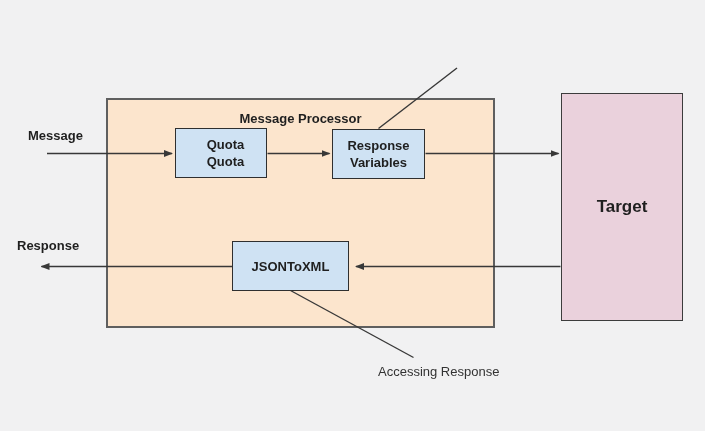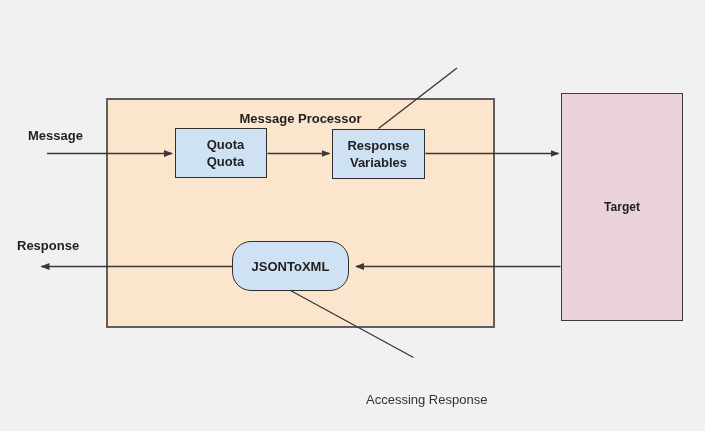--- a/index.html
+++ b/index.html
@@ -58,21 +58,21 @@
     top: 93px;
     width: 122px;
     height: 228px;
     background: var(--c-target-fill, #ead1dc);
     border: 1.5px solid var(--c-target-border, #3c3c3c);
     box-sizing: border-box;
     z-index: 2;
     display: flex;
     align-items: center;
     justify-content: center;
-    font-size: 12px;
+    font-size: 17px;
     font-weight: bold;
     color: var(--c-text, #1f1f1f);
   }
   .node {
     position: absolute;
     background: var(--c-node-fill, #cfe2f3);
     border: 1.5px solid var(--c-node-border, #2f2f2f);
     box-sizing: border-box;
     z-index: 4;
     display: flex;
@@ -80,39 +80,39 @@
     align-items: center;
     justify-content: center;
     font-size: 13px;
     font-weight: bold;
     line-height: 17px;
     color: var(--c-text, #1f1f1f);
     text-align: center;
   }
   .node-quota    { left: 175px; top: 128px; width: 92px;  height: 50px; padding-left: 9px; }
   .node-extract  { left: 332px; top: 129px; width: 93px;  height: 50px; }
-  .node-jsonxml  { left: 232px; top: 241px; width: 117px; height: 50px; border-radius: 19px; }
+  .node-jsonxml  { left: 232px; top: 241px; width: 117px; height: 50px; }
   .flow-label {
     position: absolute;
     font-size: 13px;
     font-weight: bold;
     color: var(--c-text, #1f1f1f);
     z-index: 5;
   }
   .label-request  { left: 28px; top: 128px; }
   .label-response { left: 17px; top: 238px; }
   .annotation {
     position: absolute;
     font-size: 13px;
     line-height: 18px;
     color: var(--c-annotation-text, #333333);
     z-index: 5;
   }
   .annotation-request  { left: 363px; top: 28px; }
-  .annotation-response { left: 366px; top: 363px; line-height: 17px; margin-top: 28px; }
+  .annotation-response { left: 378px; top: 363px; line-height: 17px; }
 </style>
 </head>
 <body>
 
 <div class="canvas">
 
   <div class="mp-box">
     <div class="mp-title">Message Processor</div>
   </div>
 

